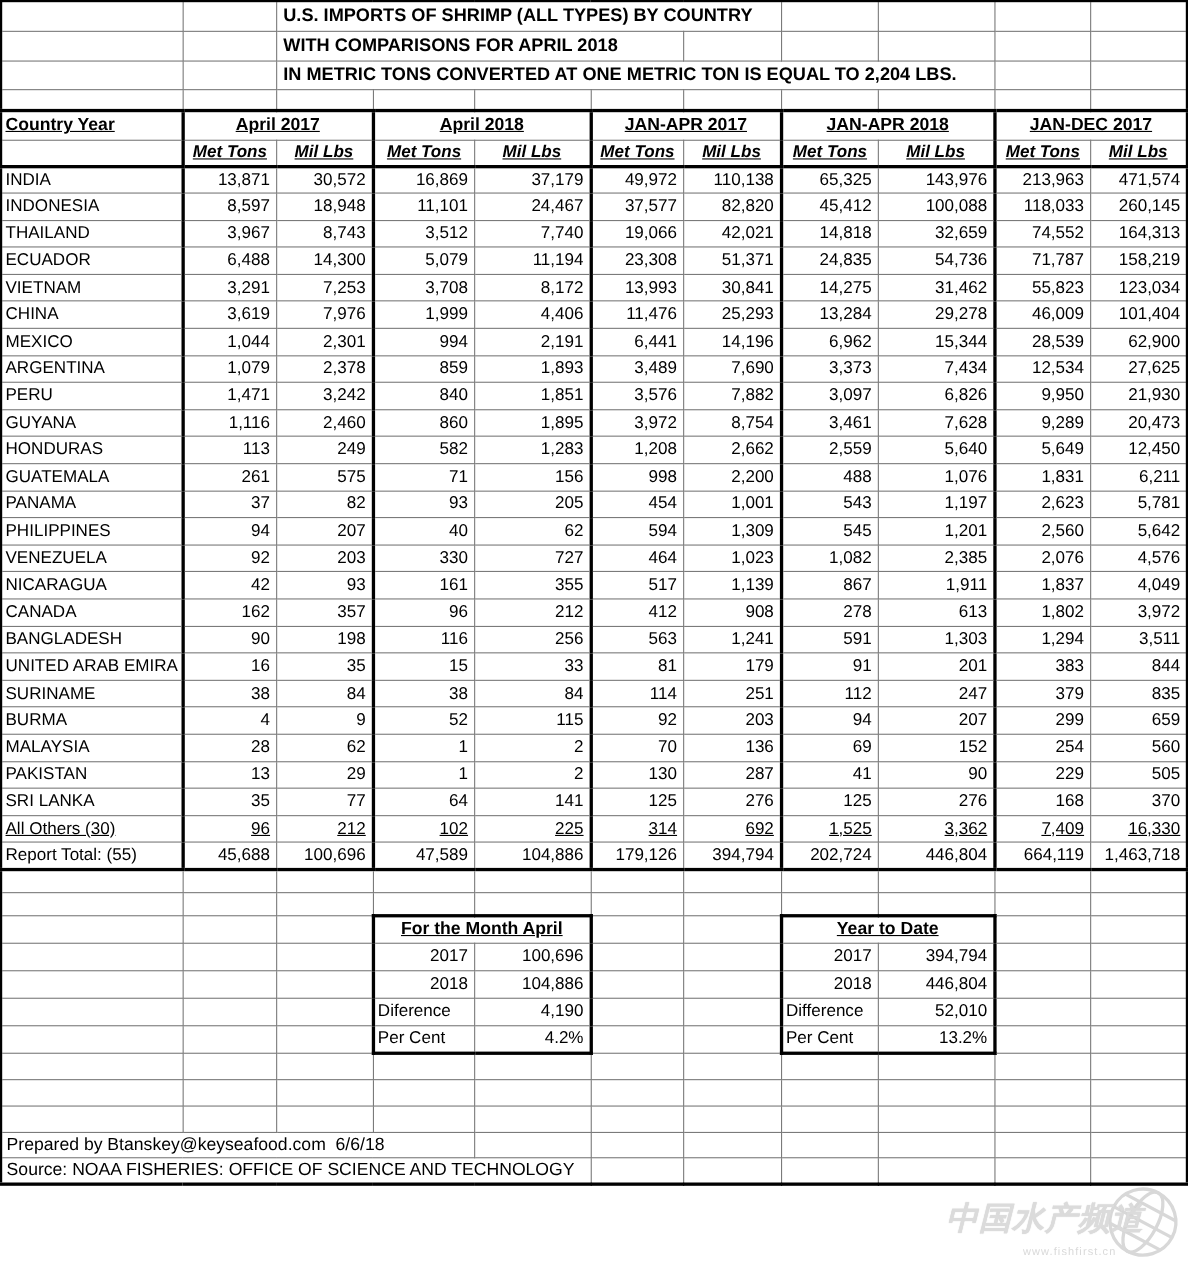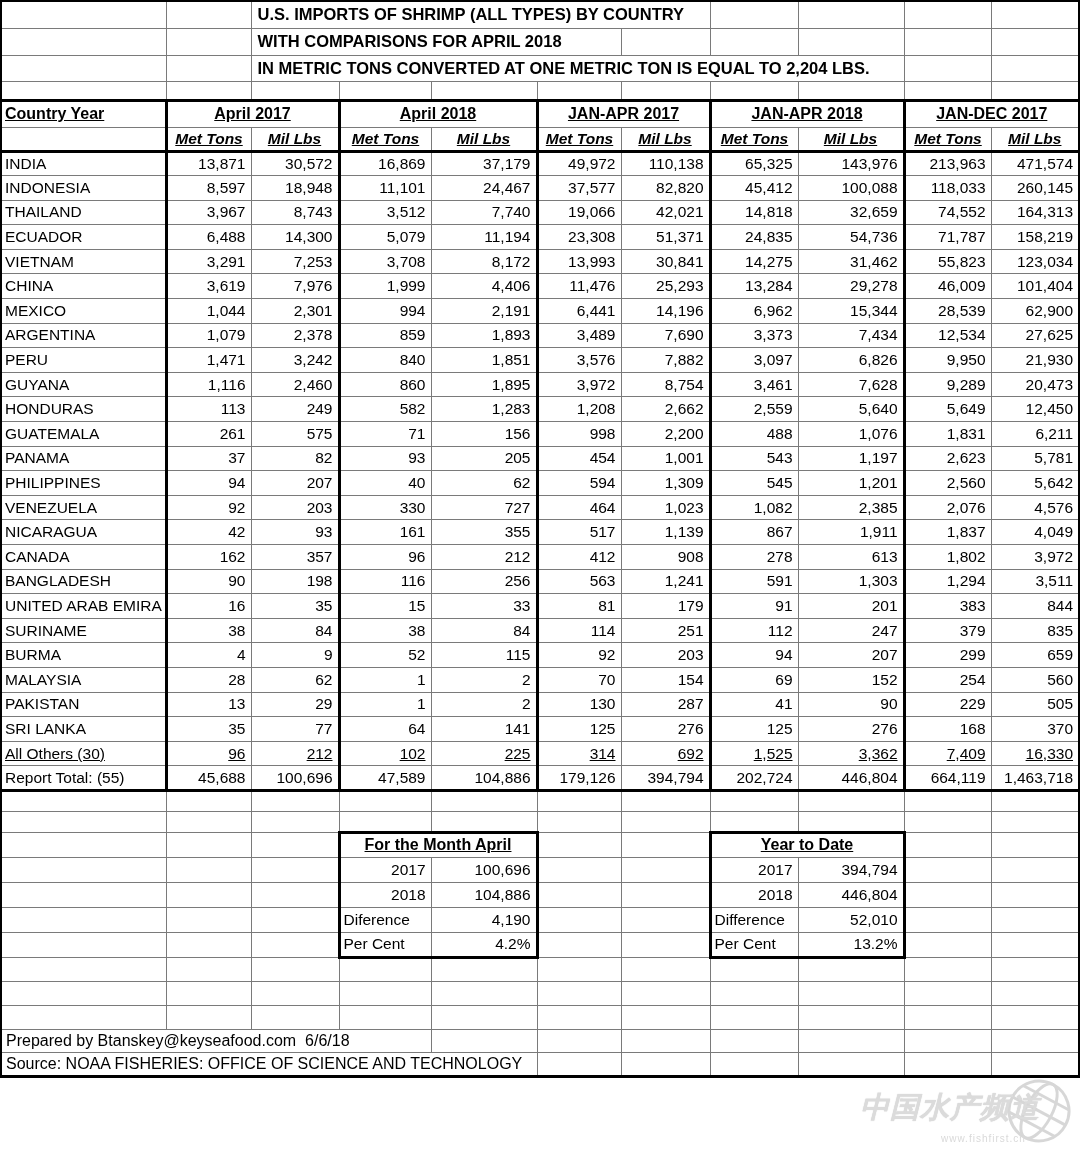--- a/index.html
+++ b/index.html
@@ -35,21 +35,21 @@
   tr.hgrp td{border-top:3px solid #000}
   tr.hsub td{border-bottom:3px solid #000}
   tr.tot td{border-bottom:3px solid #000}
   .bxL{border-left:3px solid #000}
   .bxR{border-right:3px solid #000}
   .bxT{border-top:3px solid #000}
   .bxB{border-bottom:3px solid #000}
   
   #watermark{position:absolute;right:2px;bottom:4px;width:230px;height:78px;opacity:.62;pointer-events:none}
   #wmText{position:absolute;left:12px;bottom:24px;width:200px;font-size:29px;font-weight:bold;font-style:italic;letter-spacing:1px;color:#c6c6c6;text-shadow:0 0 1px #aeaeae;white-space:nowrap}
-  #wmSub{position:absolute;left:93px;bottom:8px;font-size:10px;color:#c2c2c2;letter-spacing:1px}
+  #wmSub{position:absolute;left:82px;bottom:8px;font-size:10px;color:#c2c2c2;letter-spacing:1px}
   #wmGlobe{position:absolute;right:0;bottom:2px}
 </style>
 </head>
 <body>
 
 <div id="sheet">
   <table>
     <colgroup>
       <col style="width:165px">
         <col style="width:85px">
@@ -403,21 +403,21 @@
           <td class="num gL">299</td>
           <td class="num">659</td>
         </tr>
         <tr class="dr">
           <td class="cName">MALAYSIA</td>
           <td class="num gL">28</td>
           <td class="num">62</td>
           <td class="num gL">1</td>
           <td class="num">2</td>
           <td class="num gL">70</td>
-          <td class="num">154</td>
+          <td class="num">136</td>
           <td class="num gL">69</td>
           <td class="num">152</td>
           <td class="num gL">254</td>
           <td class="num">560</td>
         </tr>
         <tr class="dr">
           <td class="cName">PAKISTAN</td>
           <td class="num gL">13</td>
           <td class="num">29</td>
           <td class="num gL">1</td>

